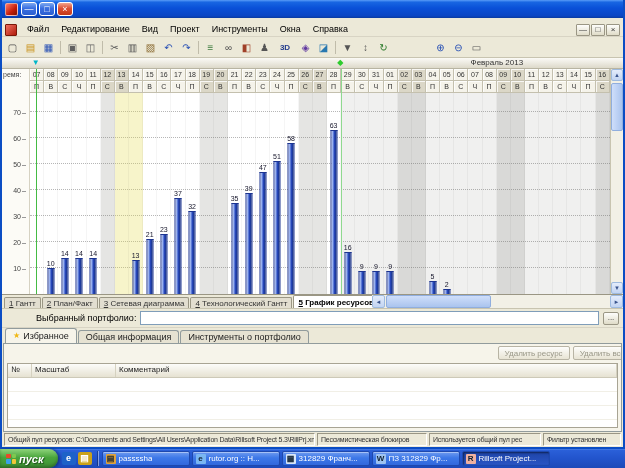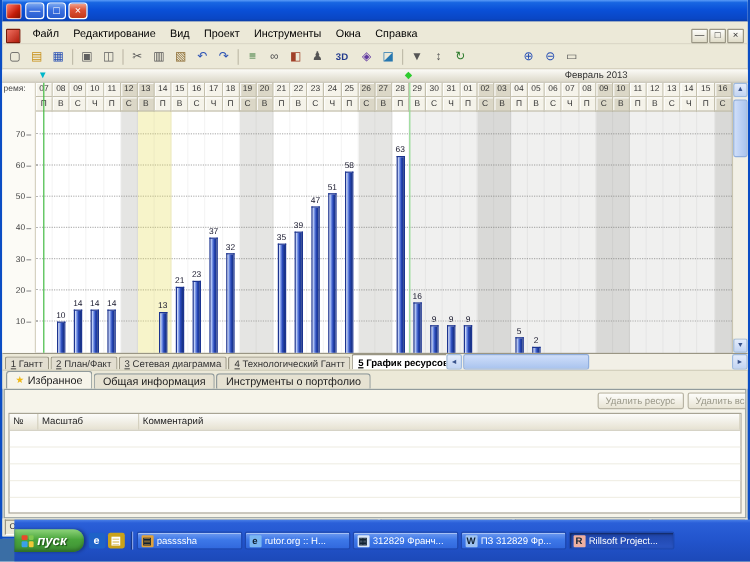--- a/index.html
+++ b/index.html
@@ -125,21 +125,21 @@
     border-right:1px solid #d5d1c0;overflow:hidden;white-space:nowrap;}
   .res-body{flex:1;}
   .res-row{height:13px;border-bottom:1px solid #f1efe6;}
   
   .statusbar{flex:0 0 15px;display:flex;gap:2px;align-items:stretch;background:#ece9d8;padding:1px 2px;box-sizing:border-box;}
   .status-panel{box-sizing:border-box;border:1px solid;border-color:#9a9684 #fff #fff #9a9684;
     font-size:7px;line-height:11px;padding:0 3px;color:#333;white-space:nowrap;overflow:hidden;letter-spacing:-.2px;}
   .status-left{flex:1;}
   #status-segments{display:flex;gap:2px;}
   
-  .taskbar{position:absolute;left:12px;right:0;bottom:0;height:35px;display:flex;align-items:center;
+  .taskbar{position:absolute;left:0;right:0;bottom:0;height:19px;display:flex;align-items:center;
     background:linear-gradient(180deg,#4a80e8 0%,#2a5fd8 8%,#2254cc 50%,#1c49b8 100%);}
   .start-btn{height:19px;display:flex;align-items:center;gap:3px;padding:0 14px 0 6px;box-sizing:border-box;
     color:#fff;font-weight:bold;font-style:italic;font-size:11px;text-shadow:1px 1px 1px #1c4a18;
     background:linear-gradient(180deg,#8ed47a 0%,#4aa53c 45%,#3d8f33 100%);
     border-radius:0 9px 9px 0;box-shadow:inset 0 -2px 3px rgba(0,0,0,.25),2px 0 3px rgba(0,0,0,.35);}
   .start-flag{width:10px;height:10px;display:grid;grid-template-columns:1fr 1fr;grid-template-rows:1fr 1fr;gap:1px;}
   .start-flag i{border-radius:1px;}
   .sf-r{background:#e84a2a;} .sf-g{background:#7ec850;} .sf-b{background:#3aa0e8;} .sf-y{background:#f0c838;}
   .quick-launch{display:flex;align-items:center;gap:2px;padding:0 4px;}
   .ql-icon{width:14px;height:13px;font-size:9px;line-height:13px;text-align:center;color:#fff;border-radius:2px;font-weight:bold;}
@@ -581,20 +581,25 @@
       </div>
     <div class="hscroll">
       <div class="hsb-btn">◄</div>
       <div class="hsb-track">
         <div class="hsb-thumb"></div>
       </div>
       <div class="hsb-btn">►</div>
     </div>
   </div>
 
+  <div class="portfolio-row">
+    <span class="p-label">Выбранный портфолио:</span>
+    <input class="p-field" value="" style="">
+    <button class="p-browse">...</button>
+  </div>
 
   <div class="info-tabs" id="info-tabs">
       <span class="info-tab active">
         <span class="tab-icon" style="color: rgb(240, 184, 20);">★</span>
         <span>Избранное</span>
       </span>
       <span class="info-tab">
         <span>Общая информация</span>
       </span>
       <span class="info-tab">

